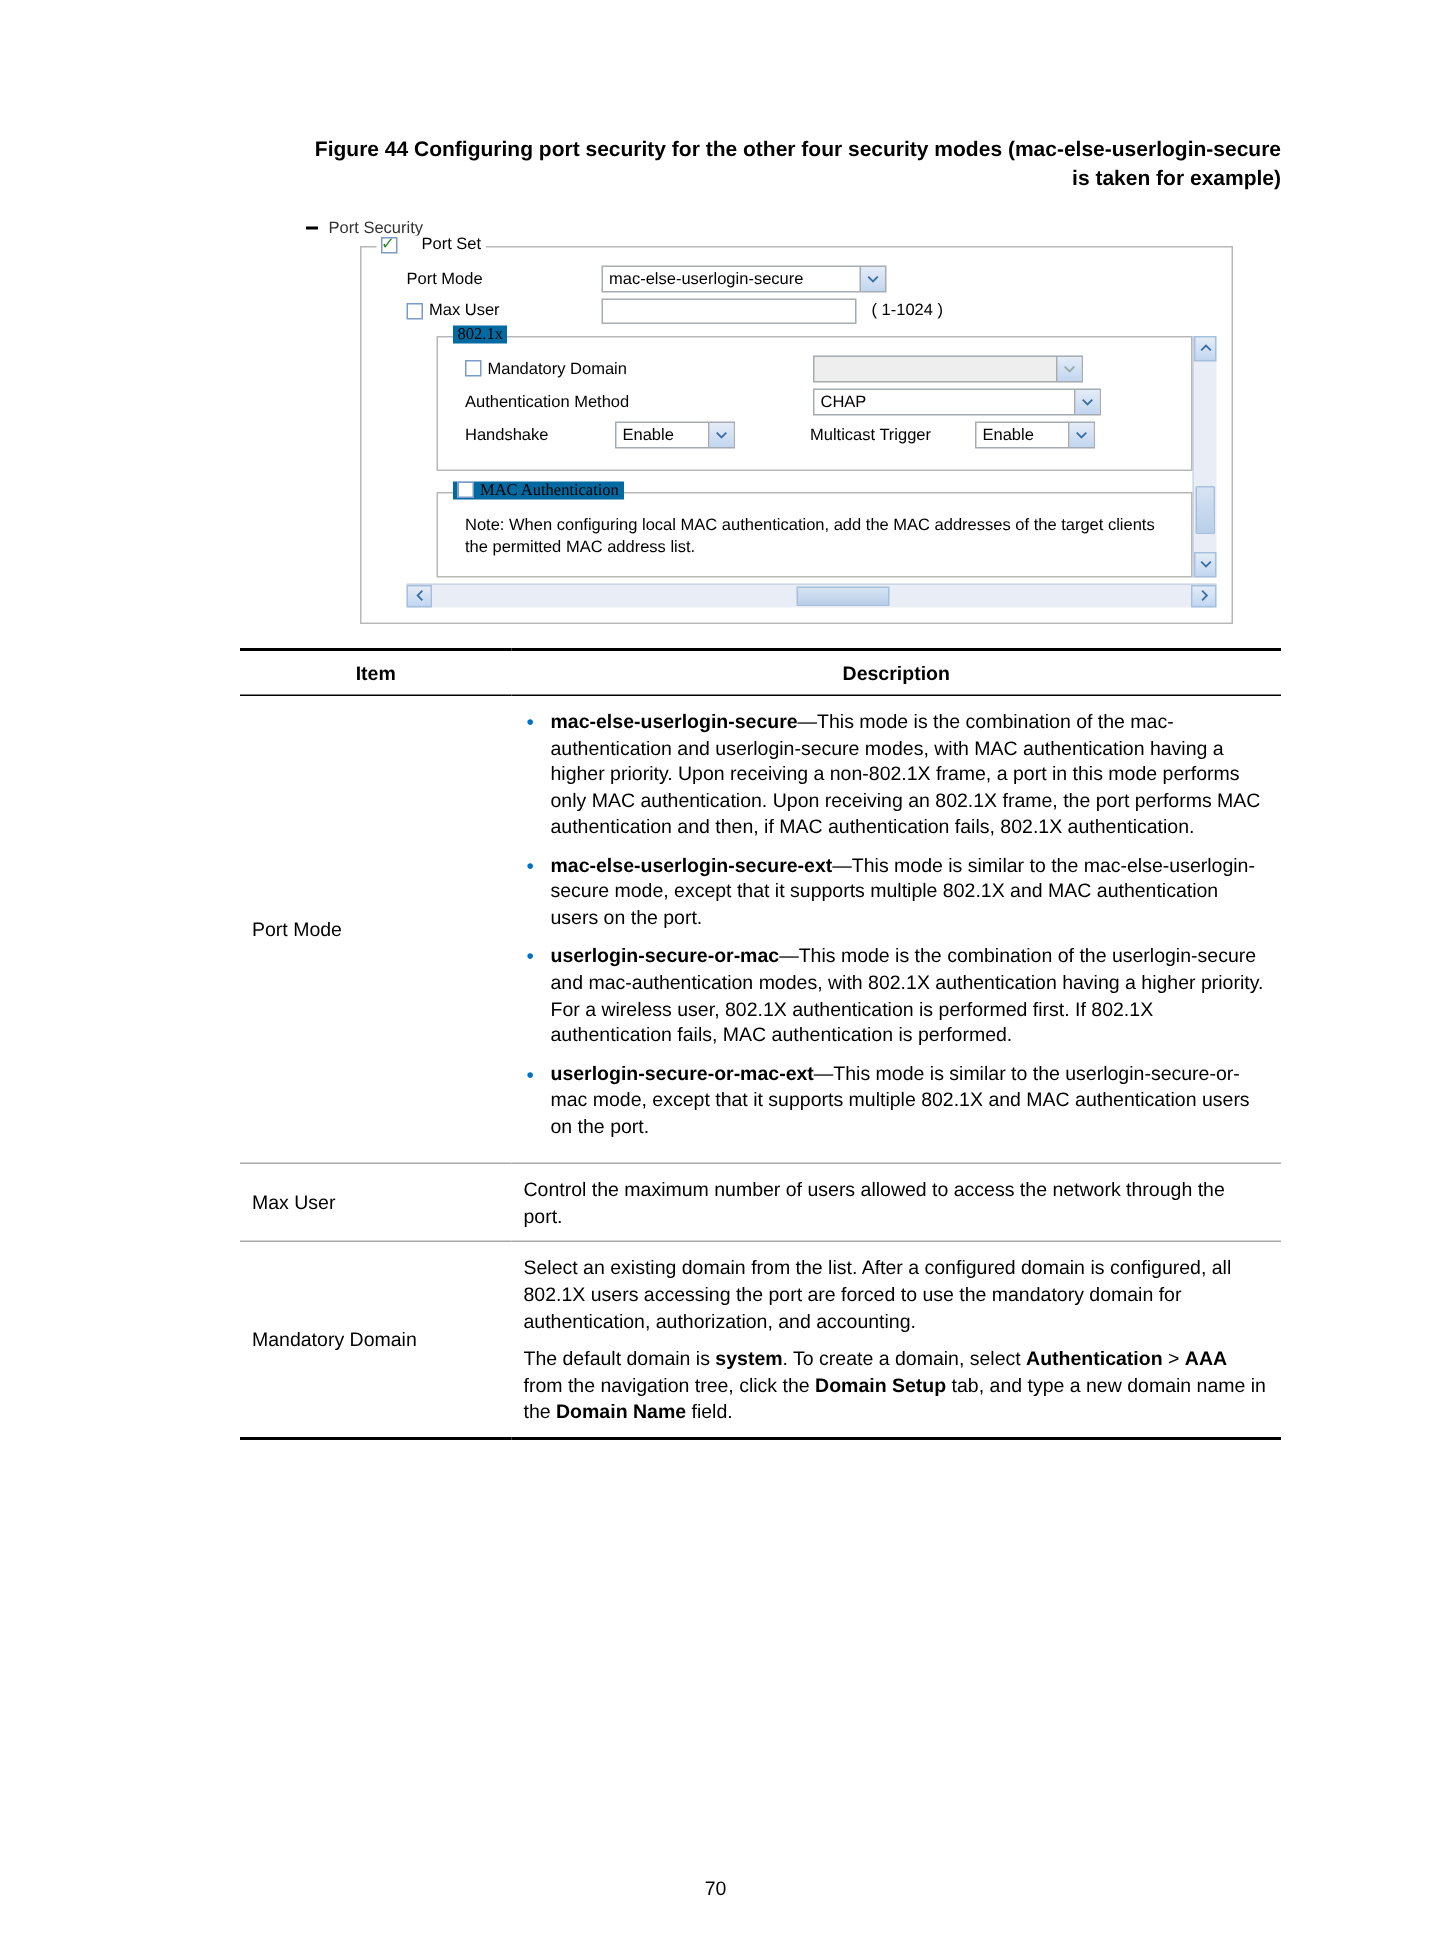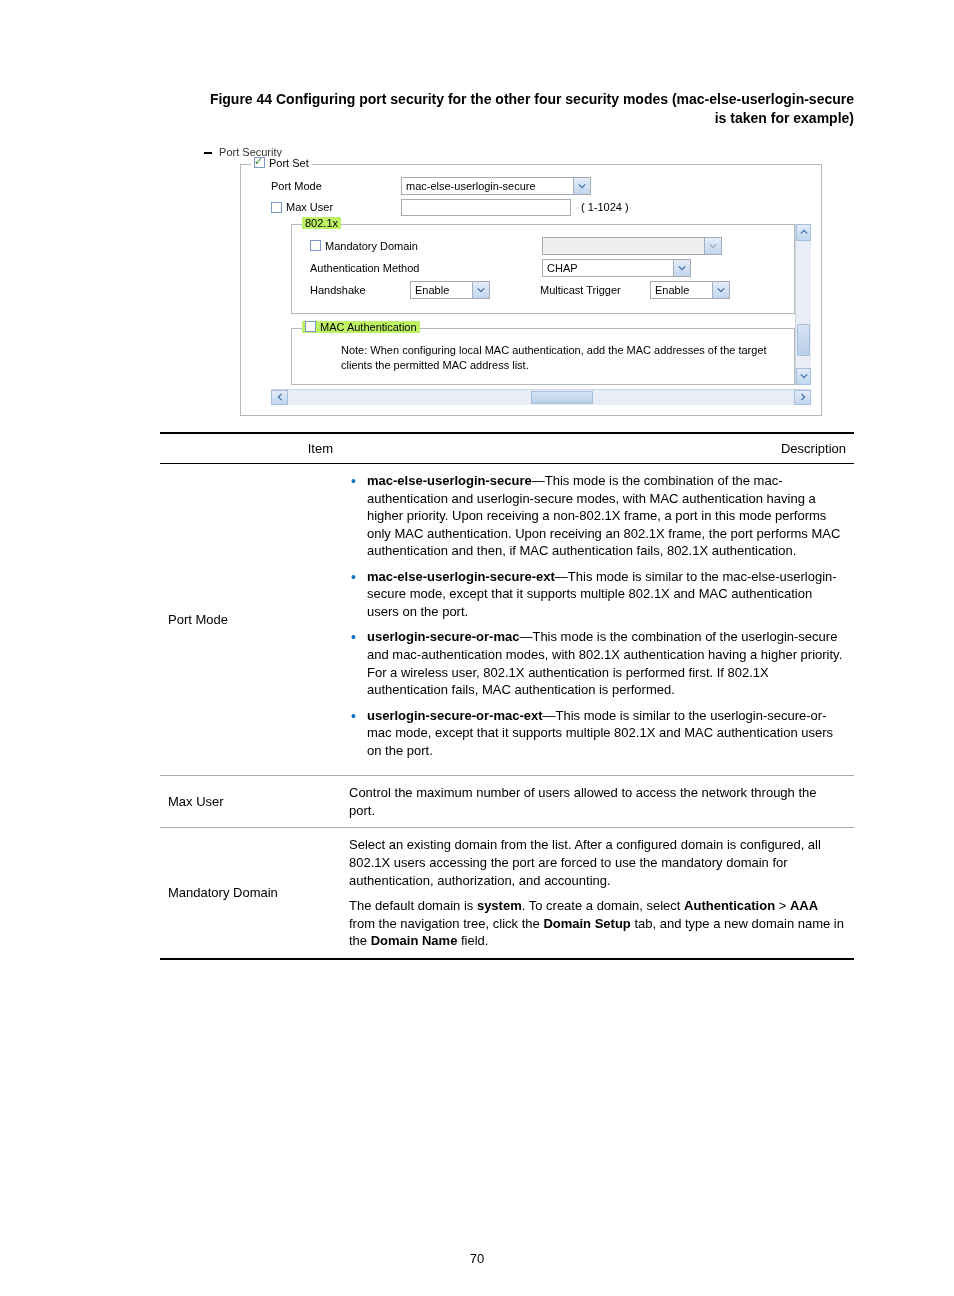--- a/index.html
+++ b/index.html
@@ -54,22 +54,22 @@
     font-size: 11px;
   }
   .portset-box .legend {
     position: absolute;
     top: -8px;
     left: 10px;
     background: #fff;
     padding: 0 3px;
     font-size: 11px;
     display: flex;
-    align-items: center;
-    gap: 4px;
+    align-items: flex-end;
+    gap: 16px;
   }
   .cbx {
     width:11px;height:11px;border:1px solid #7a9acb;
     display:inline-block;background:#fff;
     position:relative;
     box-sizing:border-box;
     vertical-align:middle;
   }
   .cbx.checked::after{
     content:"✓";
@@ -117,24 +117,24 @@
   .ctl-select .arrow svg{width:8px;height:8px;}
   .inner-box {
     border:1px solid #b8b8b8;
     margin:8px 0 0 20px;
     padding:8px 10px 10px 10px;
     position:relative;
   }
   .inner-box .legend2, .inner-box .legend3{
     position:absolute;
     top:-8px;left:10px;
-    background:#bef264;
+    background:#0369a1;
     padding:0 3px;
     font-size:11px;
-    display:flex;align-items:center;gap:4px;
+    display:flex;align-items:center;gap:4px;font-family:Liberation Serif, serif;
   }
   .scroll-area {
     position:relative;
     padding-right:16px;
     margin-left:20px;
     margin-top:6px;
   }
   .vscroll{
     position:absolute;
     right:0;top:0;bottom:0;
@@ -184,22 +184,22 @@
     font-size:14px;
     margin:34px 0 10px 0;
   }
   table.cfg{
     width:100%;
     border-collapse:collapse;
     font-size:13px;
     line-height:1.35;
   }
   table.cfg thead th{
-    text-align:right;
-    font-weight:normal;
+    text-align:center;
+    font-weight:bold;
     padding:6px 8px;
     border-top:2px solid #000;
     border-bottom:1px solid #000;
   }
   table.cfg td{
     padding:8px 8px;
     vertical-align:middle;
     border-bottom:1px solid #aaa;
   }
   table.cfg tbody tr:last-child td{
@@ -297,21 +297,21 @@
               <span class="arrow">
                   <svg viewBox="0 0 10 10">
                     <path d="M1 3 L5 7 L9 3" fill="none" stroke="#9aa" stroke-width="1.5"></path>
                   </svg>
                 </span>
             </div>
           </div>
           <div class="row">
             <div style="width:200px;padding-left:8px;">Authentication Method</div>
             <div style="width:12px"></div>
-            <div class="ctl-select" style="width:149px;">
+            <div class="ctl-select" style="width:192px;">
               <span>CHAP</span>
               <span class="arrow">
                   <svg viewBox="0 0 10 10">
                     <path d="M1 3 L5 7 L9 3" fill="none" stroke="#3a6ea5" stroke-width="1.5"></path>
                   </svg>
                 </span>
             </div>
           </div>
           <div class="row">
             <div style="width:90px;padding-left:8px;">Handshake</div>
@@ -334,21 +334,21 @@
                 </span>
             </div>
           </div>
         </div>
 
         <div class="inner-box" style="margin-top:14px;">
           <div class="legend3">
             <span class="cbx"></span>
             <span>MAC Authentication</span>
           </div>
-          <div style="padding:6px 4px 0 8px;font-size:11px;line-height:1.4;margin-left:31px;">Note: When configuring local MAC authentication, add the MAC addresses of the target clients the permitted MAC address list.</div>
+          <div style="padding:6px 4px 0 8px;font-size:11px;line-height:1.4;">Note: When configuring local MAC authentication, add the MAC addresses of the target clients the permitted MAC address list.</div>
         </div>
       </div>
 
       <div class="hscroll" style="margin-top:4px;">
         <div class="btn">
             <svg width="8" height="8" viewBox="0 0 10 10">
               <path d="M7 1 L3 5 L7 9" fill="none" stroke="#3a6ea5" stroke-width="1.5"></path>
             </svg>
           </div>
         <div class="thumb"></div>

